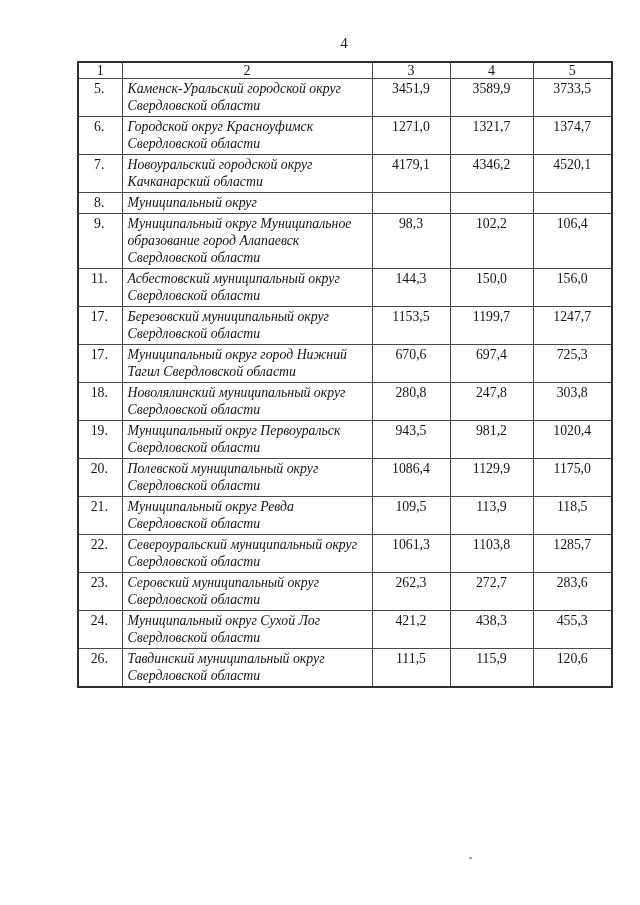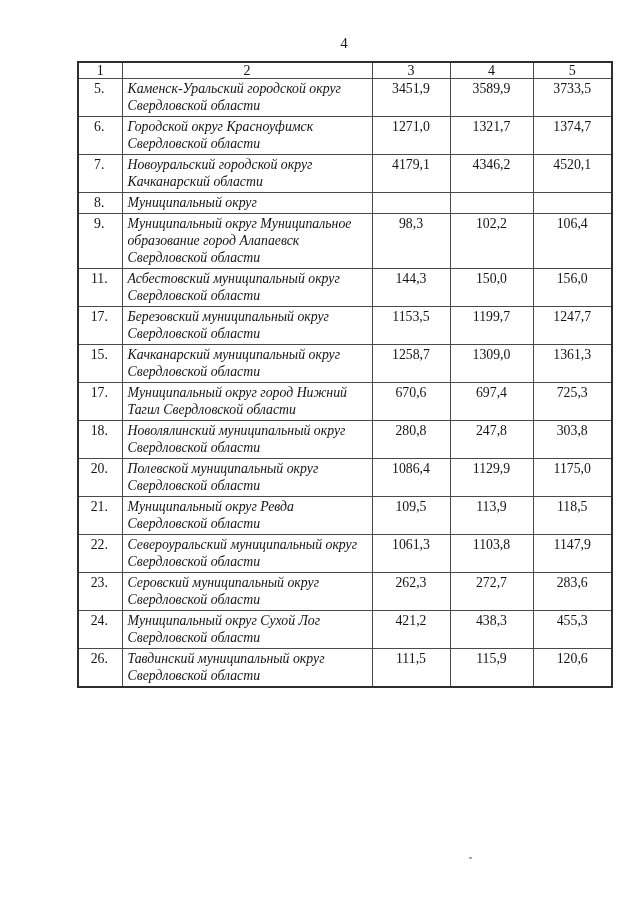--- a/index.html
+++ b/index.html
@@ -142,60 +142,60 @@
           <td class="col-val">156,0</td>
         </tr>
         <tr>
           <td class="col-num">17.</td>
           <td class="col-name">Березовский муниципальный округ Свердловской области</td>
           <td class="col-val">1153,5</td>
           <td class="col-val">1199,7</td>
           <td class="col-val">1247,7</td>
         </tr>
         <tr>
-          <td class="col-num">15.</td>
-          <td class="col-name">Качканарский муниципальный округ Свердловской области</td>
-          <td class="col-val">1258,7</td>
-          <td class="col-val">1309,0</td>
-          <td class="col-val">1361,3</td>
-        </tr>
-        <tr>
           <td class="col-num">17.</td>
           <td class="col-name">Муниципальный округ город Нижний Тагил Свердловской области</td>
           <td class="col-val">670,6</td>
           <td class="col-val">697,4</td>
           <td class="col-val">725,3</td>
         </tr>
         <tr>
           <td class="col-num">18.</td>
           <td class="col-name">Новолялинский муниципальный округ Свердловской области</td>
           <td class="col-val">280,8</td>
           <td class="col-val">247,8</td>
           <td class="col-val">303,8</td>
         </tr>
         <tr>
+          <td class="col-num">19.</td>
+          <td class="col-name">Муниципальный округ Первоуральск Свердловской области</td>
+          <td class="col-val">943,5</td>
+          <td class="col-val">981,2</td>
+          <td class="col-val">1020,4</td>
+        </tr>
+        <tr>
           <td class="col-num">20.</td>
           <td class="col-name">Полевской муниципальный округ Свердловской области</td>
           <td class="col-val">1086,4</td>
           <td class="col-val">1129,9</td>
           <td class="col-val">1175,0</td>
         </tr>
         <tr>
           <td class="col-num">21.</td>
           <td class="col-name">Муниципальный округ Ревда Свердловской области</td>
           <td class="col-val">109,5</td>
           <td class="col-val">113,9</td>
           <td class="col-val">118,5</td>
         </tr>
         <tr>
           <td class="col-num">22.</td>
           <td class="col-name">Североуральский муниципальный округ Свердловской области</td>
           <td class="col-val">1061,3</td>
           <td class="col-val">1103,8</td>
-          <td class="col-val">1147,9</td>
+          <td class="col-val">1285,7</td>
         </tr>
         <tr>
           <td class="col-num">23.</td>
           <td class="col-name">Серовский муниципальный округ Свердловской области</td>
           <td class="col-val">262,3</td>
           <td class="col-val">272,7</td>
           <td class="col-val">283,6</td>
         </tr>
         <tr>
           <td class="col-num">24.</td>

